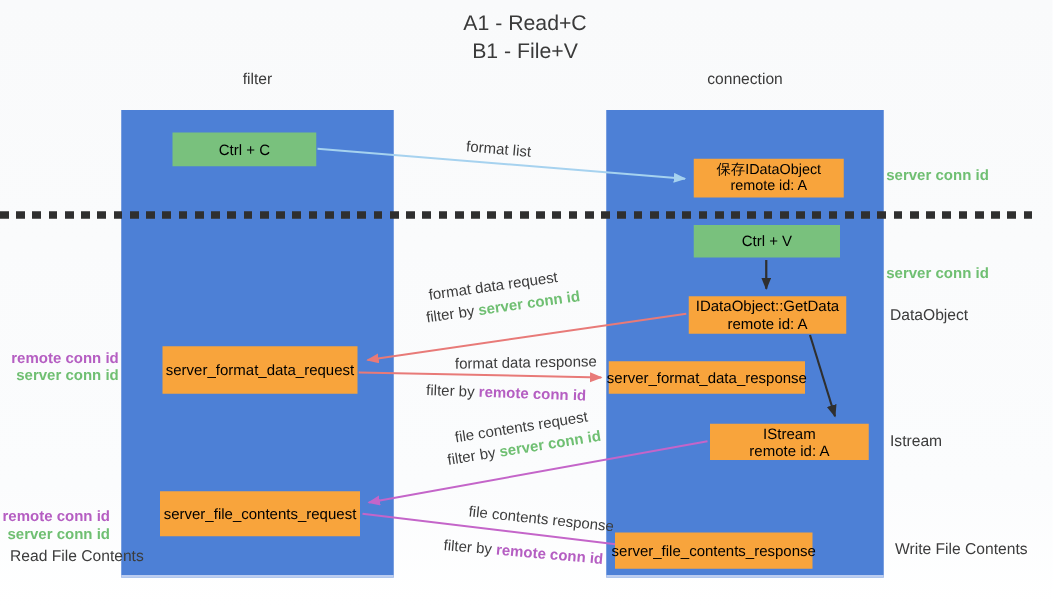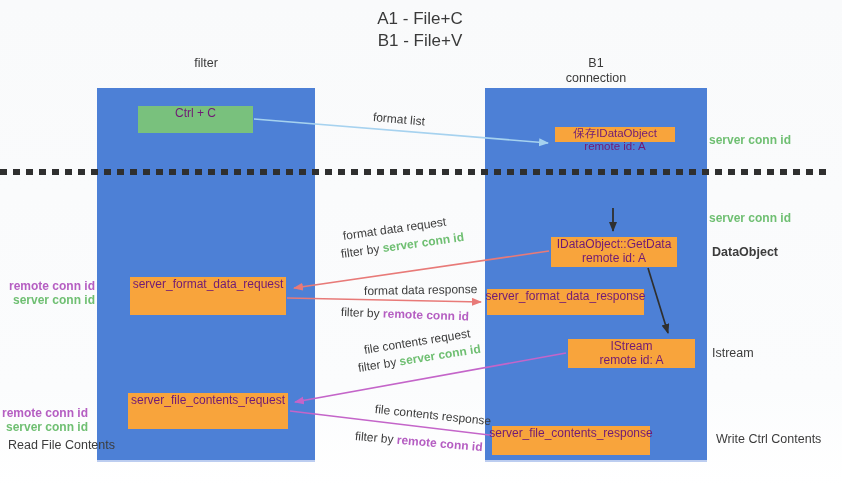--- a/index.html
+++ b/index.html
@@ -24,48 +24,47 @@
     top:88px;height:372px;
     border-bottom:2px solid #bccdf0;
   }
   .lane-left{left:97px;width:218px;}
   .lane-right{left:485px;width:222px;}
   .dashes{
     left:0;top:169px;width:827px;height:6px;
     background:repeating-linear-gradient(90deg,#2f2f2f 0 7px,transparent 7px 13px);
   }
   .node{
-    color:#701a75;font-size:12px;line-height:14px;
-    display:flex;flex-direction:column;align-items:center;justify-content:flex-start;
+    color:#000000;font-size:12px;line-height:14px;
+    display:flex;flex-direction:column;align-items:center;justify-content:center;
     text-align:center;box-sizing:border-box;
   }
   .node.green{background:var(--box-green,#79c17d);}
   .node.orange{background:var(--box-orange,#f8a43c);}
   .lbl{color:#3c3c3c;font-size:12px;white-space:nowrap;}
   .green-t{color:var(--text-green,#6fbf72);font-weight:bold;}
   .purple-t{color:var(--text-purple,#b55ec2);font-weight:bold;}
   .conn-block{font-size:12px;line-height:14px;text-align:right;white-space:nowrap;}
   .rot{transform-origin:left center;}
   svg.arrows{position:absolute;inset:0;pointer-events:none;}
 </style>
 </head>
 <body>
 
 <div class="stage">
 
   <div class="abs title">
-    <div>A1 - File+C</div>
+    <div>A1 - Read+C</div>
     <div>B1 - File+V</div>
   </div>
 
   <div class="abs lane-header" style="left:146px;">
     <div>filter</div>
   </div>
   <div class="abs lane-header" style="left:536px;">
-    <div>B1</div>
     <div>connection</div>
   </div>
 
   <div class="abs lane lane-left"></div>
   <div class="abs lane lane-right"></div>
 
   <div class="abs dashes"></div>
 
   <svg class="arrows" width="842" height="485" viewBox="0 0 842 485">
     <defs>
@@ -88,25 +87,28 @@
     <line x1="287" y1="298" x2="481" y2="302" stroke="#e87a78" stroke-width="1.6" marker-end="url(#mk-red)"></line>
     <line x1="648" y1="268" x2="668" y2="333" stroke="#2f2f2f" stroke-width="1.7" marker-end="url(#mk-black)"></line>
     <line x1="566" y1="353" x2="295" y2="402" stroke="#c465c9" stroke-width="1.6" marker-end="url(#mk-purple)"></line>
     <line x1="290" y1="411" x2="514" y2="438" stroke="#c465c9" stroke-width="1.6" marker-end="url(#mk-purple)"></line>
   </svg>
 
   <div class="abs node green" style="left:138px;top:106px;width:115px;height:27px;">
     <div>Ctrl + C</div>
   </div>
 
-  <div class="abs node orange" style="left:555px;top:127px;width:120px;height:15px;font-size:11.5px;line-height:13px;">
+  <div class="abs node orange" style="left:555px;top:127px;width:120px;height:31px;font-size:11.5px;line-height:13px;">
     <div>保存IDataObject</div>
     <div>remote id: A</div>
   </div>
 
+  <div class="abs node green" style="left:555px;top:180px;width:117px;height:26px;">
+    <div>Ctrl + V</div>
+  </div>
 
   <div class="abs node orange" style="left:551px;top:237px;width:126px;height:30px;">
     <div>IDataObject::GetData</div>
     <div>remote id: A</div>
   </div>
 
   <div class="abs node orange" style="left:130px;top:277px;width:156px;height:38px;">
     <div>server_format_data_request</div>
   </div>
 
@@ -122,23 +124,23 @@
   <div class="abs node orange" style="left:128px;top:393px;width:160px;height:36px;">
     <div>server_file_contents_request</div>
   </div>
 
   <div class="abs node orange" style="left:492px;top:426px;width:158px;height:29px;">
     <div>server_file_contents_response</div>
   </div>
 
   <div class="abs lbl green-t" style="left:709px;top:133px;">server conn id</div>
   <div class="abs lbl green-t" style="left:709px;top:211px;">server conn id</div>
-  <div class="abs lbl" style="left:712px;top:245px;font-size:12.5px;font-weight:bold;">DataObject</div>
+  <div class="abs lbl" style="left:712px;top:245px;font-size:12.5px;">DataObject</div>
   <div class="abs lbl" style="left:712px;top:346px;font-size:12.5px;">Istream</div>
-  <div class="abs lbl" style="left:716px;top:432px;font-size:12.5px;">Write Ctrl Contents</div>
+  <div class="abs lbl" style="left:716px;top:432px;font-size:12.5px;">Write File Contents</div>
 
   <div class="abs conn-block" style="left:0;top:279px;width:95px;">
     <div class="purple-t">remote conn id</div>
     <div class="green-t">server conn id</div>
   </div>
   <div class="abs lbl" style="left:8px;top:391px;font-size:12.5px;margin-top:47px;">Read File Contents</div>
   <div class="abs conn-block" style="left:0;top:406px;width:88px;">
     <div class="purple-t">remote conn id</div>
     <div class="green-t">server conn id</div>
   </div>

